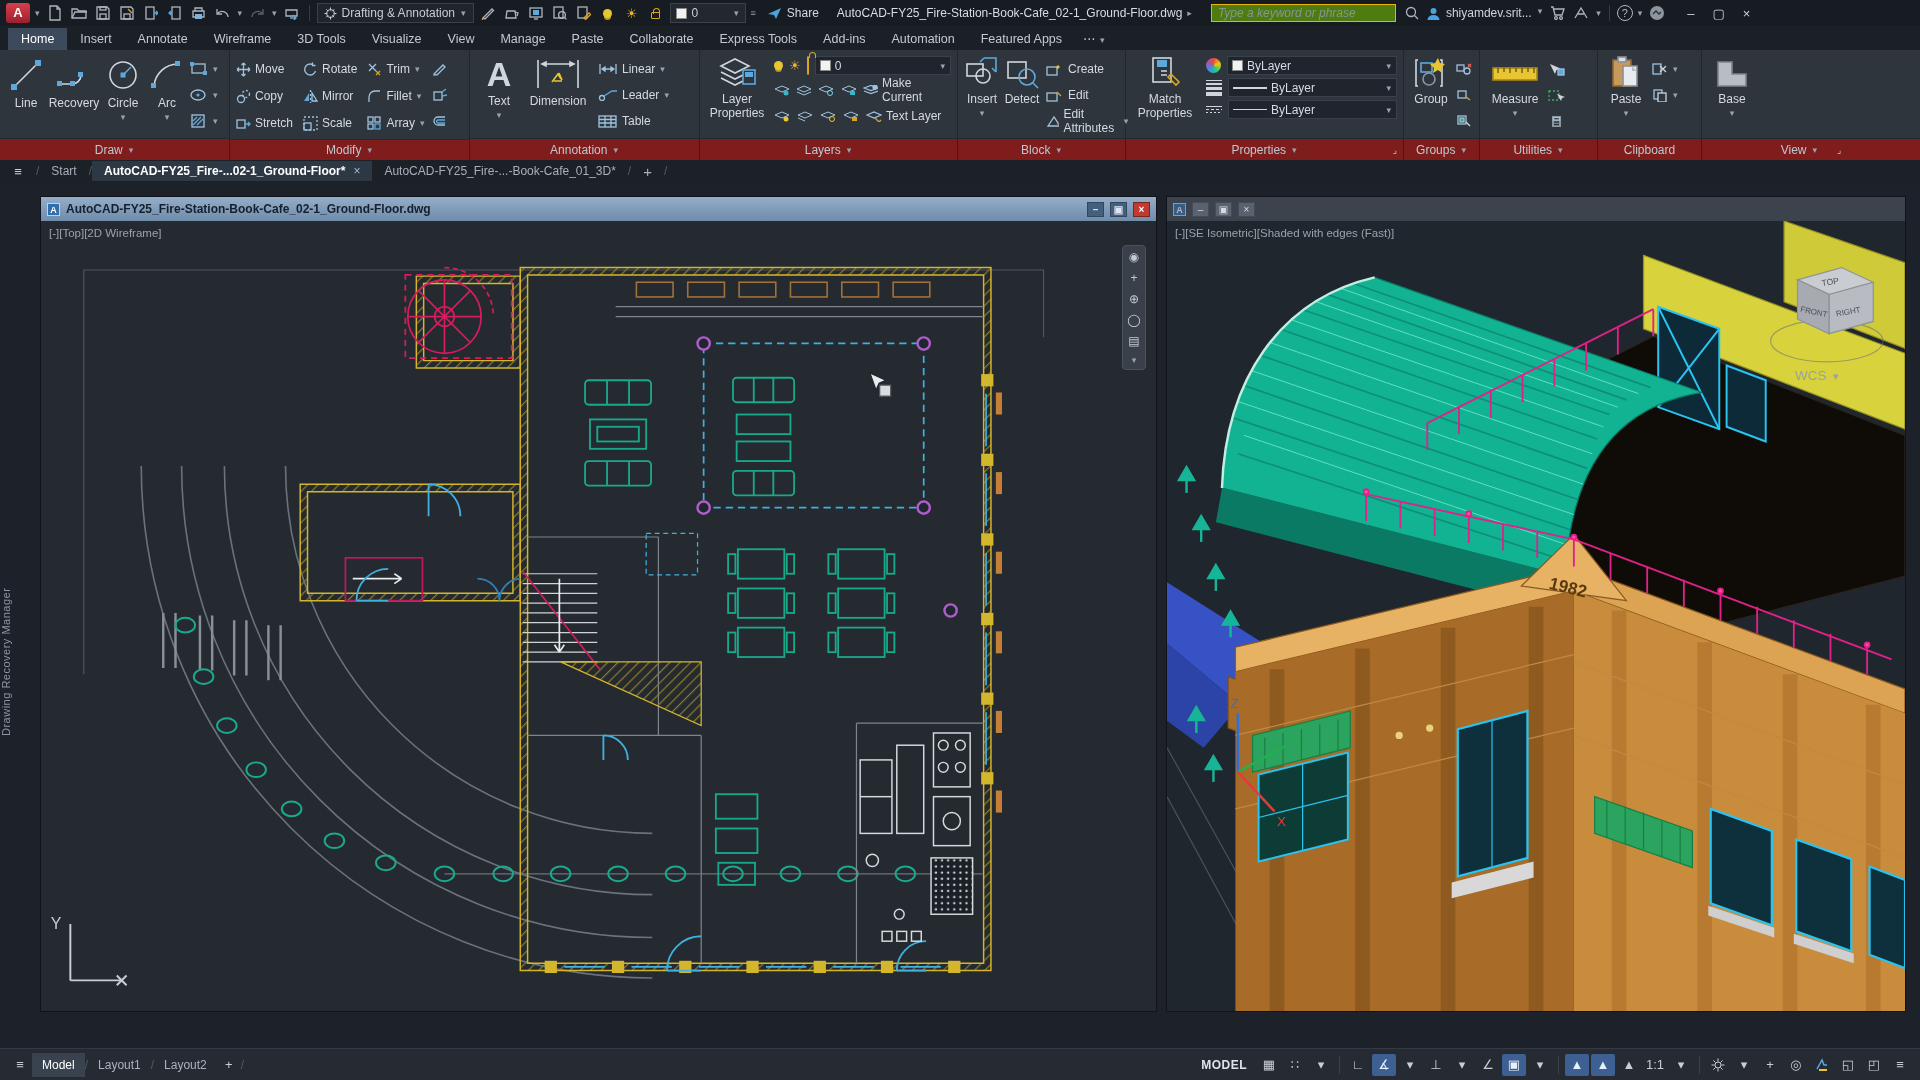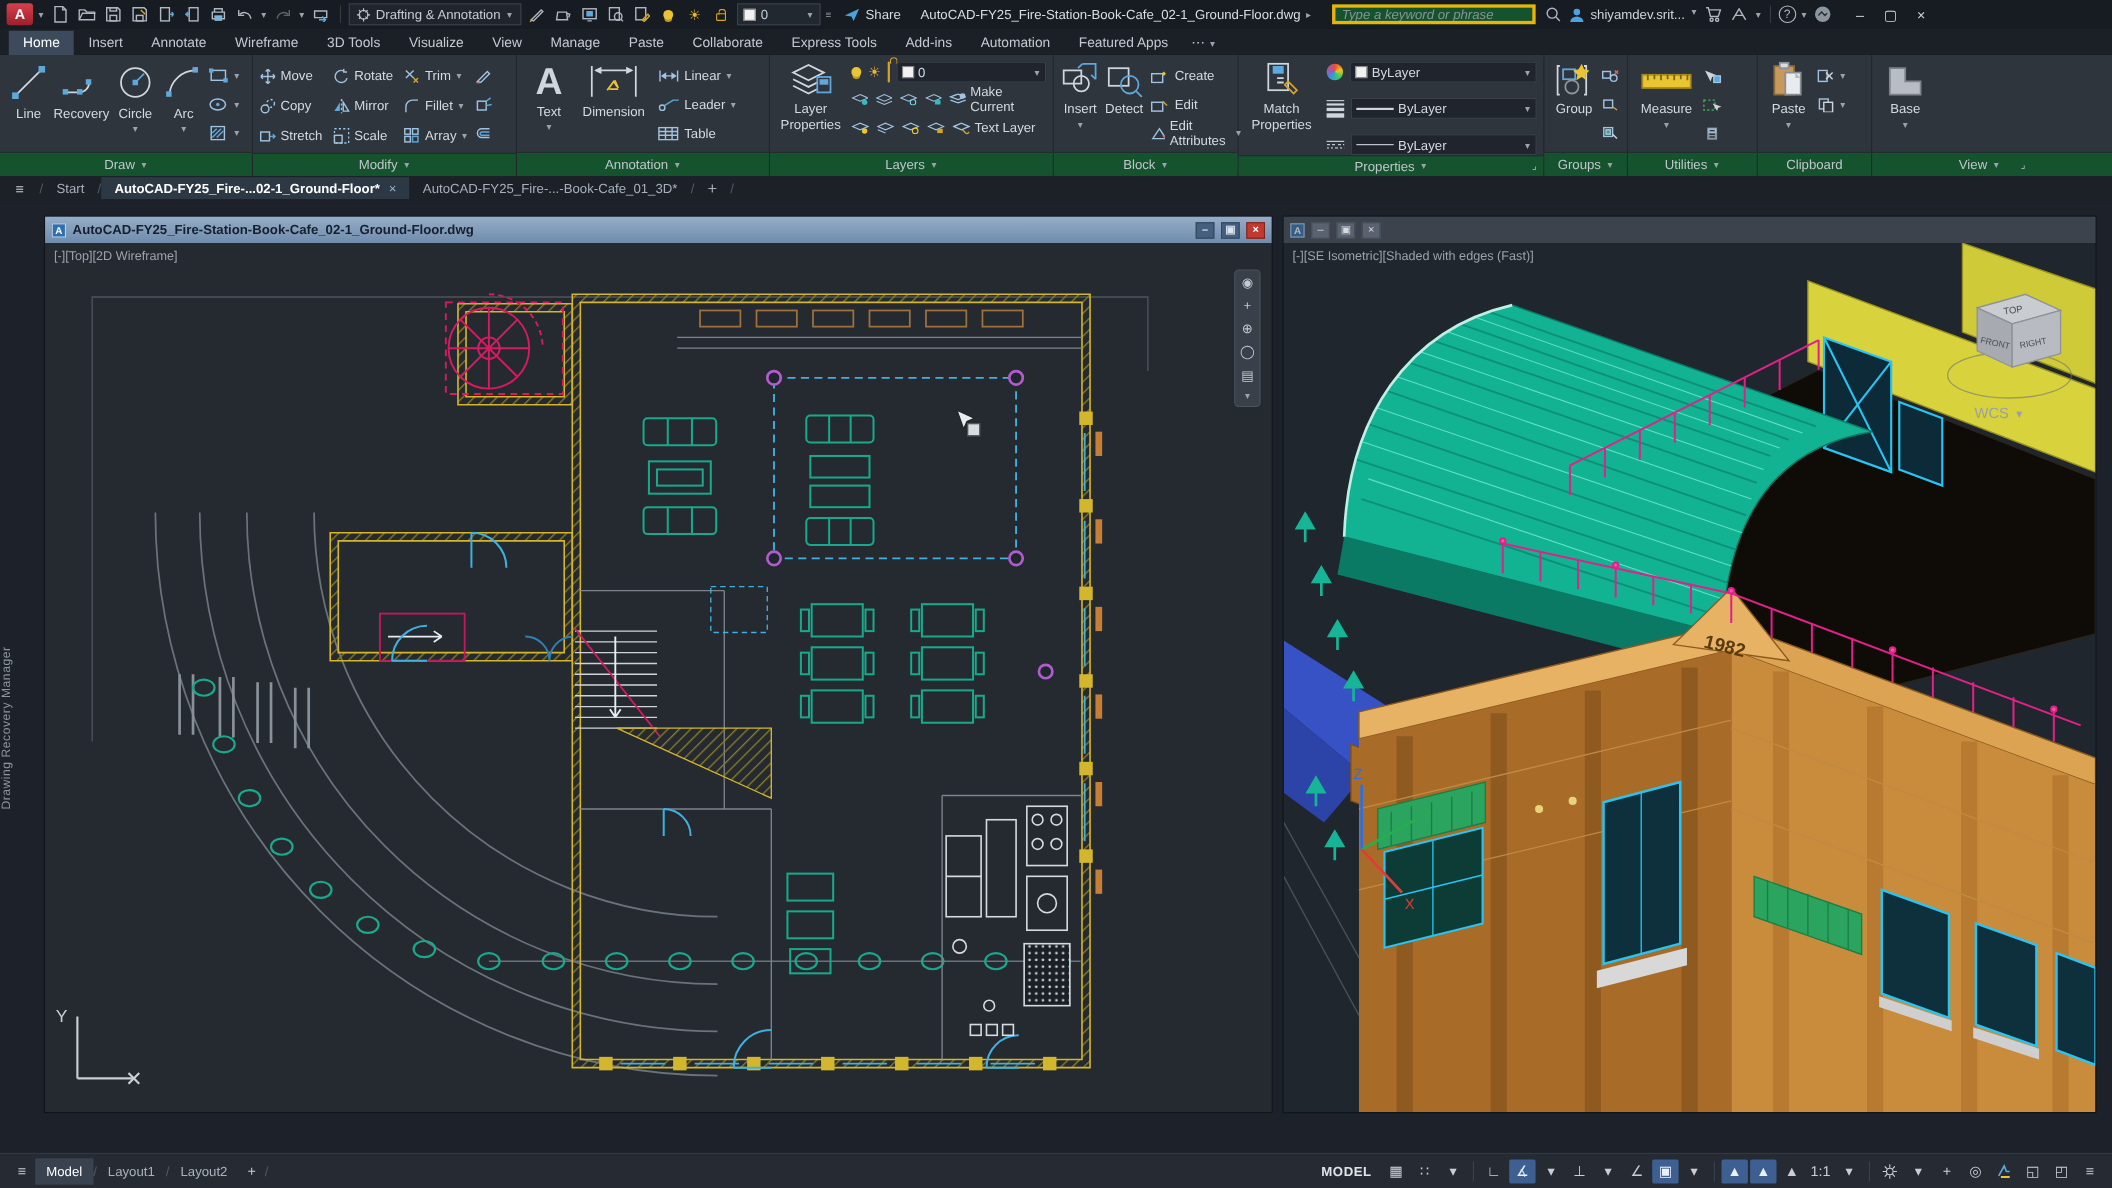--- a/index.html
+++ b/index.html
@@ -22,39 +22,39 @@
     height:20px; padding:0 5px; min-width:76px; }
   .swatch-w { width:11px; height:11px; background:#f2f2f2; border:1px solid #888; }
   .bulb { width:9px; height:9px; border-radius:50%; background:#e8c531; box-shadow:0 3px 0 -1px #b49a27; }
   .sun { color:#e8b531; font-size:13px; line-height:1; }
   .lock { width:9px; height:7px; border:1.5px solid #d9a521; border-radius:1px; position:relative; margin-top:4px; }
   .lock:before { content:""; position:absolute; left:1px; top:-5px; width:5px; height:5px;
     border:1.5px solid #d9a521; border-bottom:none; border-radius:4px 4px 0 0; }
   .share { display:flex; align-items:center; gap:5px; color:#d4dae0; margin-left:6px; }
   .doc-title { margin-left:14px; color:#d8dde3; white-space:nowrap; }
   .searchwrap { margin-left:14px; display:flex; align-items:center; gap:6px; }
-  .search { width:185px; height:18px; background:#14532d; border:3px solid #eab308; color:#cfd5db;
+  .search { width:185px; height:18px; background:#4d7c0f; border:1px solid #eab308; color:#cfd5db;
     font-style:italic; font-size:12px; padding:0 6px; }
   .search::placeholder { color:#8a929c; font-style:italic; }
   .userwrap { display:flex; align-items:flex-start; gap:5px; color:#cfd5db; }
   .winbtns { display:flex; gap:18px; margin-left:16px; margin-right:6px; color:#cfd5db; font-size:13px; }
 
   
   .rtabs { position:absolute; top:26px; left:0; right:0; height:24px; background:#1b2026;
     display:flex; align-items:flex-end; padding-left:8px; font-size:12.5px; }
   .rtab { padding:4px 13px; color:#c3cad2; }
   .rtab.active { background:#3d4a5c; color:#fff; }
   .rtab-more { padding:4px 8px; color:#c3cad2; }
 
   
   .ribbon { position:absolute; top:50px; left:0; right:0; height:110px; background:#2f353d;
     display:flex; border-bottom:1px solid #12161c; }
   .rp { position:relative; height:110px; border-right:1px solid #22272e; display:flex; flex-direction:column; }
   .rp-body { flex:1; display:flex; align-items:flex-start; padding:6px 6px 0 6px; gap:4px; }
-  .rp-label { height:22px; background:#14532d; border-top:1px solid #232930; color:#bfc6cd;
+  .rp-label { height:22px; background:#7f1d1d; border-top:1px solid #232930; color:#bfc6cd;
     font-size:12px; display:flex; align-items:center; justify-content:center; gap:5px; }
   .bigbtn { display:flex; flex-direction:column; align-items:center; gap:2px; width:52px; color:#d4dae0; font-size:12px; text-align:center; }
   .bigbtn svg { stroke:#cfd6dd; fill:none; stroke-width:1.6; }
   .grip { fill:#5fa8dc; stroke:none; }
   .smlcol { display:flex; flex-direction:column; gap:4px; padding-top:2px; }
   .sml { display:flex; align-items:center; gap:4px; color:#d4dae0; font-size:12px; height:22px; }
   .sml svg { stroke:#9fc3e0; fill:none; stroke-width:1.3; }
   .mod-grid { display:grid; grid-template-rows:repeat(3,27px); grid-auto-flow:column; column-gap:10px; padding-top:2px; }
   .fieldrow { display:flex; align-items:center; gap:4px; background:#20252d; border:1px solid #3a414b;
     height:19px; padding:0 4px; font-size:12px; color:#d4dae0; }
@@ -651,21 +651,21 @@
       <div class="rp-body" style="gap:8px">
         <div class="bigbtn" style="width:66px">
           <svg width="36" height="34" viewBox="0 0 36 34">
               <rect x="6" y="2" width="18" height="24"></rect>
               <rect x="10" y="4" width="10" height="7" fill="#5fa8dc" stroke="none"></rect>
               <path d="M14 15 h6 M14 19 h6"></path>
               <path d="M24 18 l8 8 l-3 3 l-8 -8 z" stroke="#d9a521"></path>
             </svg>
           <span>Match Properties</span>
         </div>
-        <div style="display:flex;flex-direction:column;gap:14px;flex:1">
+        <div style="display:flex;flex-direction:column;gap:3px;flex:1">
           <div style="display:flex;align-items:center;gap:6px">
             <span class="wheel"></span>
             <div class="fieldrow" style="flex:1">
               <span class="swatch-w"></span>
                 <span>ByLayer</span>
               <span class="caret" style="margin-left:auto">▾</span>
             </div>
           </div>
           <div style="display:flex;align-items:center;gap:6px">
             <span class="lwlines">

